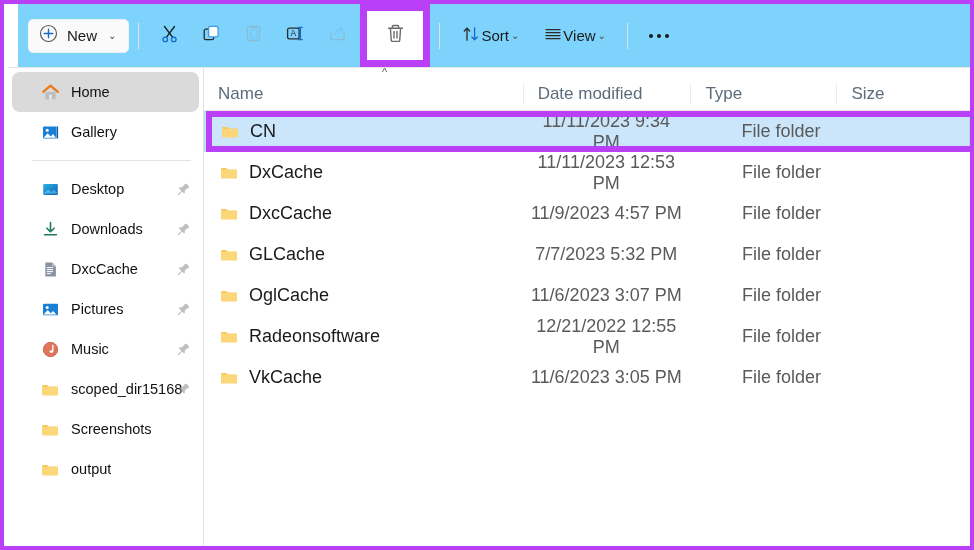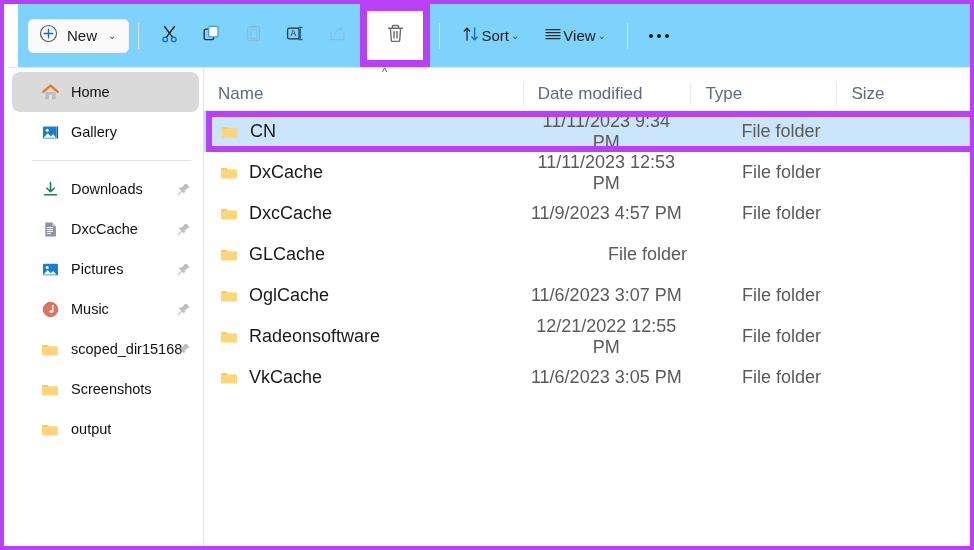--- a/index.html
+++ b/index.html
@@ -341,20 +341,41 @@
             <rect x="15.6" y="3.4" width="1.5" height="12.2" fill="#0f5ea8"></rect>
             <circle cx="6.2" cy="7.2" r="1.5" fill="#ffffff"></circle>
             <path d="M2.6 14.8l4.1-4.6 3 3.2 2.4-2.3 2.8 3.7z" fill="#ffffff"></path>
           </svg>
         </span>
         <span class="txt">Gallery</span>
       </div>
 
       <div class="nav-divider"></div>
 
+      <div class="nav-item">
+        <span class="ico">
+          <svg width="19" height="19" viewBox="0 0 19 19">
+            <defs>
+                <linearGradient id="dg" x1="0" y1="0" x2="1" y2="1">
+              <stop offset="0" stop-color="#2bb2e8"></stop>
+                  <stop offset="1" stop-color="#1160b4"></stop>
+            </linearGradient>
+              </defs>
+            <rect x="2.2" y="4" width="14.6" height="11" rx="1" fill="url(#dg)"></rect>
+            <path d="M2.2 13.4l5-4 3.2 2.6 2.6-2 3.8 3.4z" fill="#6fd4f6" opacity=".55"></path>
+          </svg>
+        </span>
+        <span class="txt">Desktop</span>
+        <span class="pin">
+          <svg width="14" height="14" viewBox="0 0 14 14">
+            <path d="M9.1 1.6l3.3 3.3-1.5 1.5-.7-.2-2.5 2.6.3 1.6-1 1-5.1-5.1 1-1 1.6.3L6.9 3.5l-.2-.6z" fill="#8a8a8a"></path>
+            <path d="M4.6 9.3L1.5 12.5" stroke="#8a8a8a" stroke-width="1.1" stroke-linecap="round"></path>
+          </svg>
+        </span>
+      </div>
 
       <div class="nav-item">
         <span class="ico">
           <svg width="19" height="19" viewBox="0 0 19 19">
             <path d="M9.5 2.6v8.6M5.9 8.2l3.6 3.6 3.6-3.6" fill="none" stroke="#1f7a5a" stroke-width="1.6" stroke-linecap="round" stroke-linejoin="round"></path>
             <path d="M3.6 14.7h11.8" stroke="#1f7a5a" stroke-width="1.6" stroke-linecap="round"></path>
           </svg>
         </span>
         <span class="txt">Downloads</span>
         <span class="pin">
@@ -519,20 +540,21 @@
         <div class="row">
           <span class="cell cell-name">
             <span>
               <svg class="folder-ico" width="19" height="16" viewBox="0 0 19 16">
                 <path d="M1.2 3.1h5.6l1.5 1.6h9.5v9.5H1.2z" fill="#f7ca5e"></path>
                 <path d="M1.2 5.3h16.6v8.9H1.2z" fill="#fcd77a"></path>
               </svg>
             </span>
             <span>GLCache</span>
           </span>
+          <span class="cell cell-date">7/7/2023 5:32 PM</span>
           <span class="cell cell-type">File folder</span>
           <span class="cell cell-size"></span>
         </div>
 
         <div class="row">
           <span class="cell cell-name">
             <span>
               <svg class="folder-ico" width="19" height="16" viewBox="0 0 19 16">
                 <path d="M1.2 3.1h5.6l1.5 1.6h9.5v9.5H1.2z" fill="#f7ca5e"></path>
                 <path d="M1.2 5.3h16.6v8.9H1.2z" fill="#fcd77a"></path>

